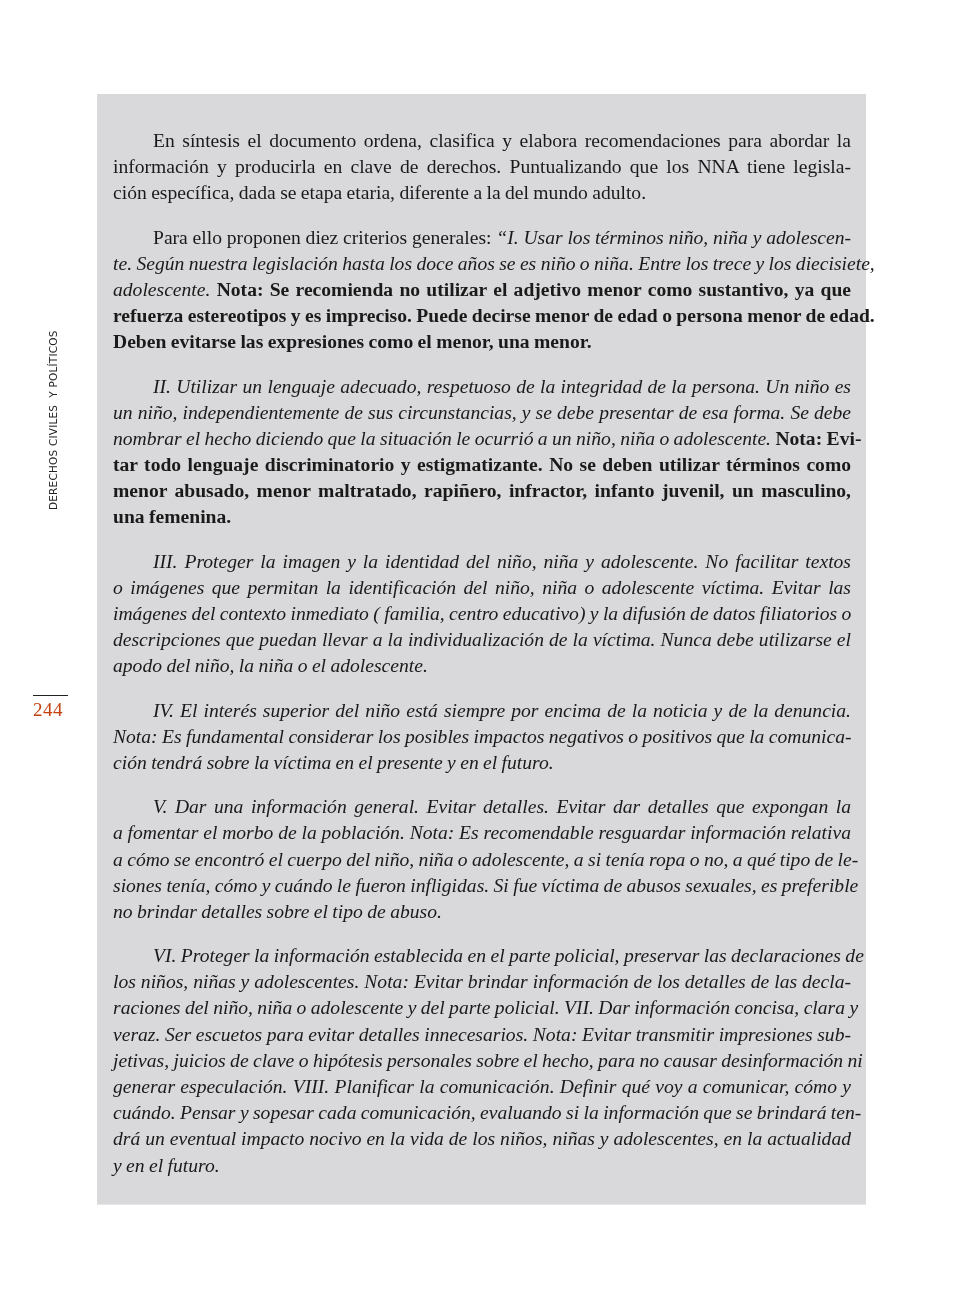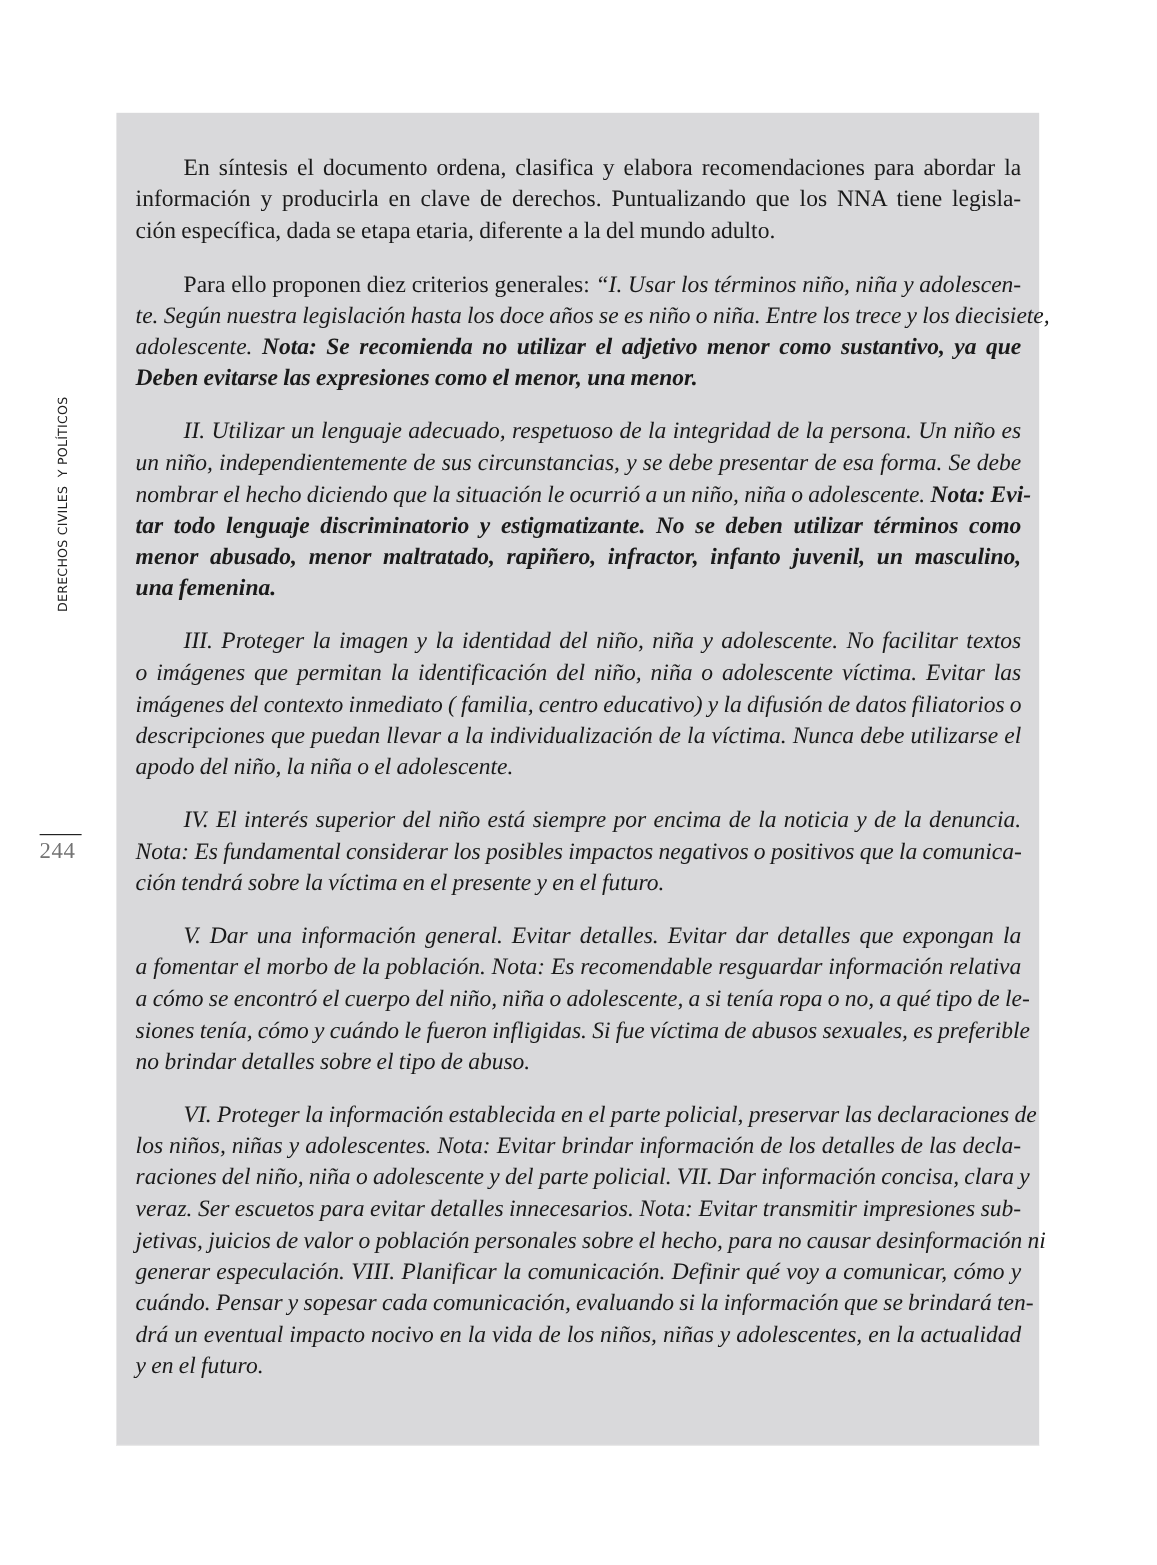--- a/index.html
+++ b/index.html
@@ -33,21 +33,21 @@
     top: 695px;
     width: 35px;
     height: 1px;
     background: #222;
   }
   .page-number {
     position: absolute;
     left: 33px;
     top: 699px;
     font-size: 19px;
-    color: #737373;
+    color: #c2410c;
     letter-spacing: 0.5px;
   }
   .gray-box {
     position: absolute;
     left: 97px;
     top: 94px;
     width: 769px;
     height: 1110px;
     background: #d9d9db;
     border-bottom: 1px solid #e8e8e8;
@@ -73,41 +73,42 @@
     word-spacing: -0.5px;
   }
   .line.last {
     text-align-last: left;
   }
   .line.indent {
     text-indent: 40px;
   }
   .run-roman { font-style: normal; font-weight: normal; }
   .run-italic { font-style: italic; font-weight: normal; }
-  .run-bolditalic { font-style: italic; font-weight: bold; }
+  .run-bolditalic { font-weight: bold; }
 </style>
 </head>
 <body>
 
 <div class="side-title">DERECHOS CIVILES  Y POLÍTICOS</div>
 <div class="page-number-rule"></div>
 <div class="page-number">244</div>
 
 <div class="gray-box" style="background: rgb(217, 217, 219);"></div>
 
 <div class="text-area" id="text-area">
     <div class="para">
       <span class="line indent"><span class="run-roman">En síntesis el documento ordena, clasifica y elabora recomendaciones para abordar la</span></span>
       <span class="line"><span class="run-roman">información y producirla en clave de derechos. Puntualizando que los NNA tiene legisla-</span></span>
       <span class="line last"><span class="run-roman">ción específica, dada se etapa etaria, diferente a la del mundo adulto.</span></span>
     </div>
     <div class="para">
       <span class="line indent"><span class="run-roman">Para ello proponen diez criterios generales: </span><span class="run-italic">“I. Usar los términos niño, niña y adolescen-</span></span>
       <span class="line"><span class="run-italic">te. Según nuestra legislación hasta los doce años se es niño o niña. Entre los trece y los diecisiete,</span></span>
       <span class="line"><span class="run-italic">adolescente. </span><span class="run-bolditalic">Nota: Se recomienda no utilizar el adjetivo menor como sustantivo, ya que</span></span>
+      <span class="line"><span class="run-bolditalic">refuerza estereotipos y es impreciso. Puede decirse menor de edad o persona menor de edad.</span></span>
       <span class="line last"><span class="run-bolditalic">Deben evitarse las expresiones como el menor, una menor.</span></span>
     </div>
     <div class="para">
       <span class="line indent"><span class="run-italic">II. Utilizar un lenguaje adecuado, respetuoso de la integridad de la persona. Un niño es</span></span>
       <span class="line"><span class="run-italic">un niño, independientemente de sus circunstancias, y se debe presentar de esa forma. Se debe</span></span>
       <span class="line"><span class="run-italic">nombrar el hecho diciendo que la situación le ocurrió a un niño, niña o adolescente. </span><span class="run-bolditalic">Nota: Evi-</span></span>
       <span class="line"><span class="run-bolditalic">tar todo lenguaje discriminatorio y estigmatizante. No se deben utilizar términos como</span></span>
       <span class="line"><span class="run-bolditalic">menor abusado, menor maltratado, rapiñero, infractor, infanto juvenil, un masculino,</span></span>
       <span class="line last"><span class="run-bolditalic">una femenina.</span></span>
     </div>
@@ -128,19 +129,19 @@
       <span class="line"><span class="run-italic">a fomentar el morbo de la población. Nota: Es recomendable resguardar información relativa</span></span>
       <span class="line"><span class="run-italic">a cómo se encontró el cuerpo del niño, niña o adolescente, a si tenía ropa o no, a qué tipo de le-</span></span>
       <span class="line"><span class="run-italic">siones tenía, cómo y cuándo le fueron infligidas. Si fue víctima de abusos sexuales, es preferible</span></span>
       <span class="line last"><span class="run-italic">no brindar detalles sobre el tipo de abuso.</span></span>
     </div>
     <div class="para">
       <span class="line indent"><span class="run-italic">VI. Proteger la información establecida en el parte policial, preservar las declaraciones de</span></span>
       <span class="line"><span class="run-italic">los niños, niñas y adolescentes. Nota: Evitar brindar información de los detalles de las decla-</span></span>
       <span class="line"><span class="run-italic">raciones del niño, niña o adolescente y del parte policial. VII. Dar información concisa, clara y</span></span>
       <span class="line"><span class="run-italic">veraz. Ser escuetos para evitar detalles innecesarios. Nota: Evitar transmitir impresiones sub-</span></span>
-      <span class="line"><span class="run-italic">jetivas, juicios de valor o población personales sobre el hecho, para no causar desinformación ni</span></span>
+      <span class="line"><span class="run-italic">jetivas, juicios de clave o hipótesis personales sobre el hecho, para no causar desinformación ni</span></span>
       <span class="line"><span class="run-italic">generar especulación. VIII. Planificar la comunicación. Definir qué voy a comunicar, cómo y</span></span>
       <span class="line"><span class="run-italic">cuándo. Pensar y sopesar cada comunicación, evaluando si la información que se brindará ten-</span></span>
       <span class="line"><span class="run-italic">drá un eventual impacto nocivo en la vida de los niños, niñas y adolescentes, en la actualidad</span></span>
       <span class="line last"><span class="run-italic">y en el futuro.</span></span>
     </div>
   </div>
 
 </body></html>

